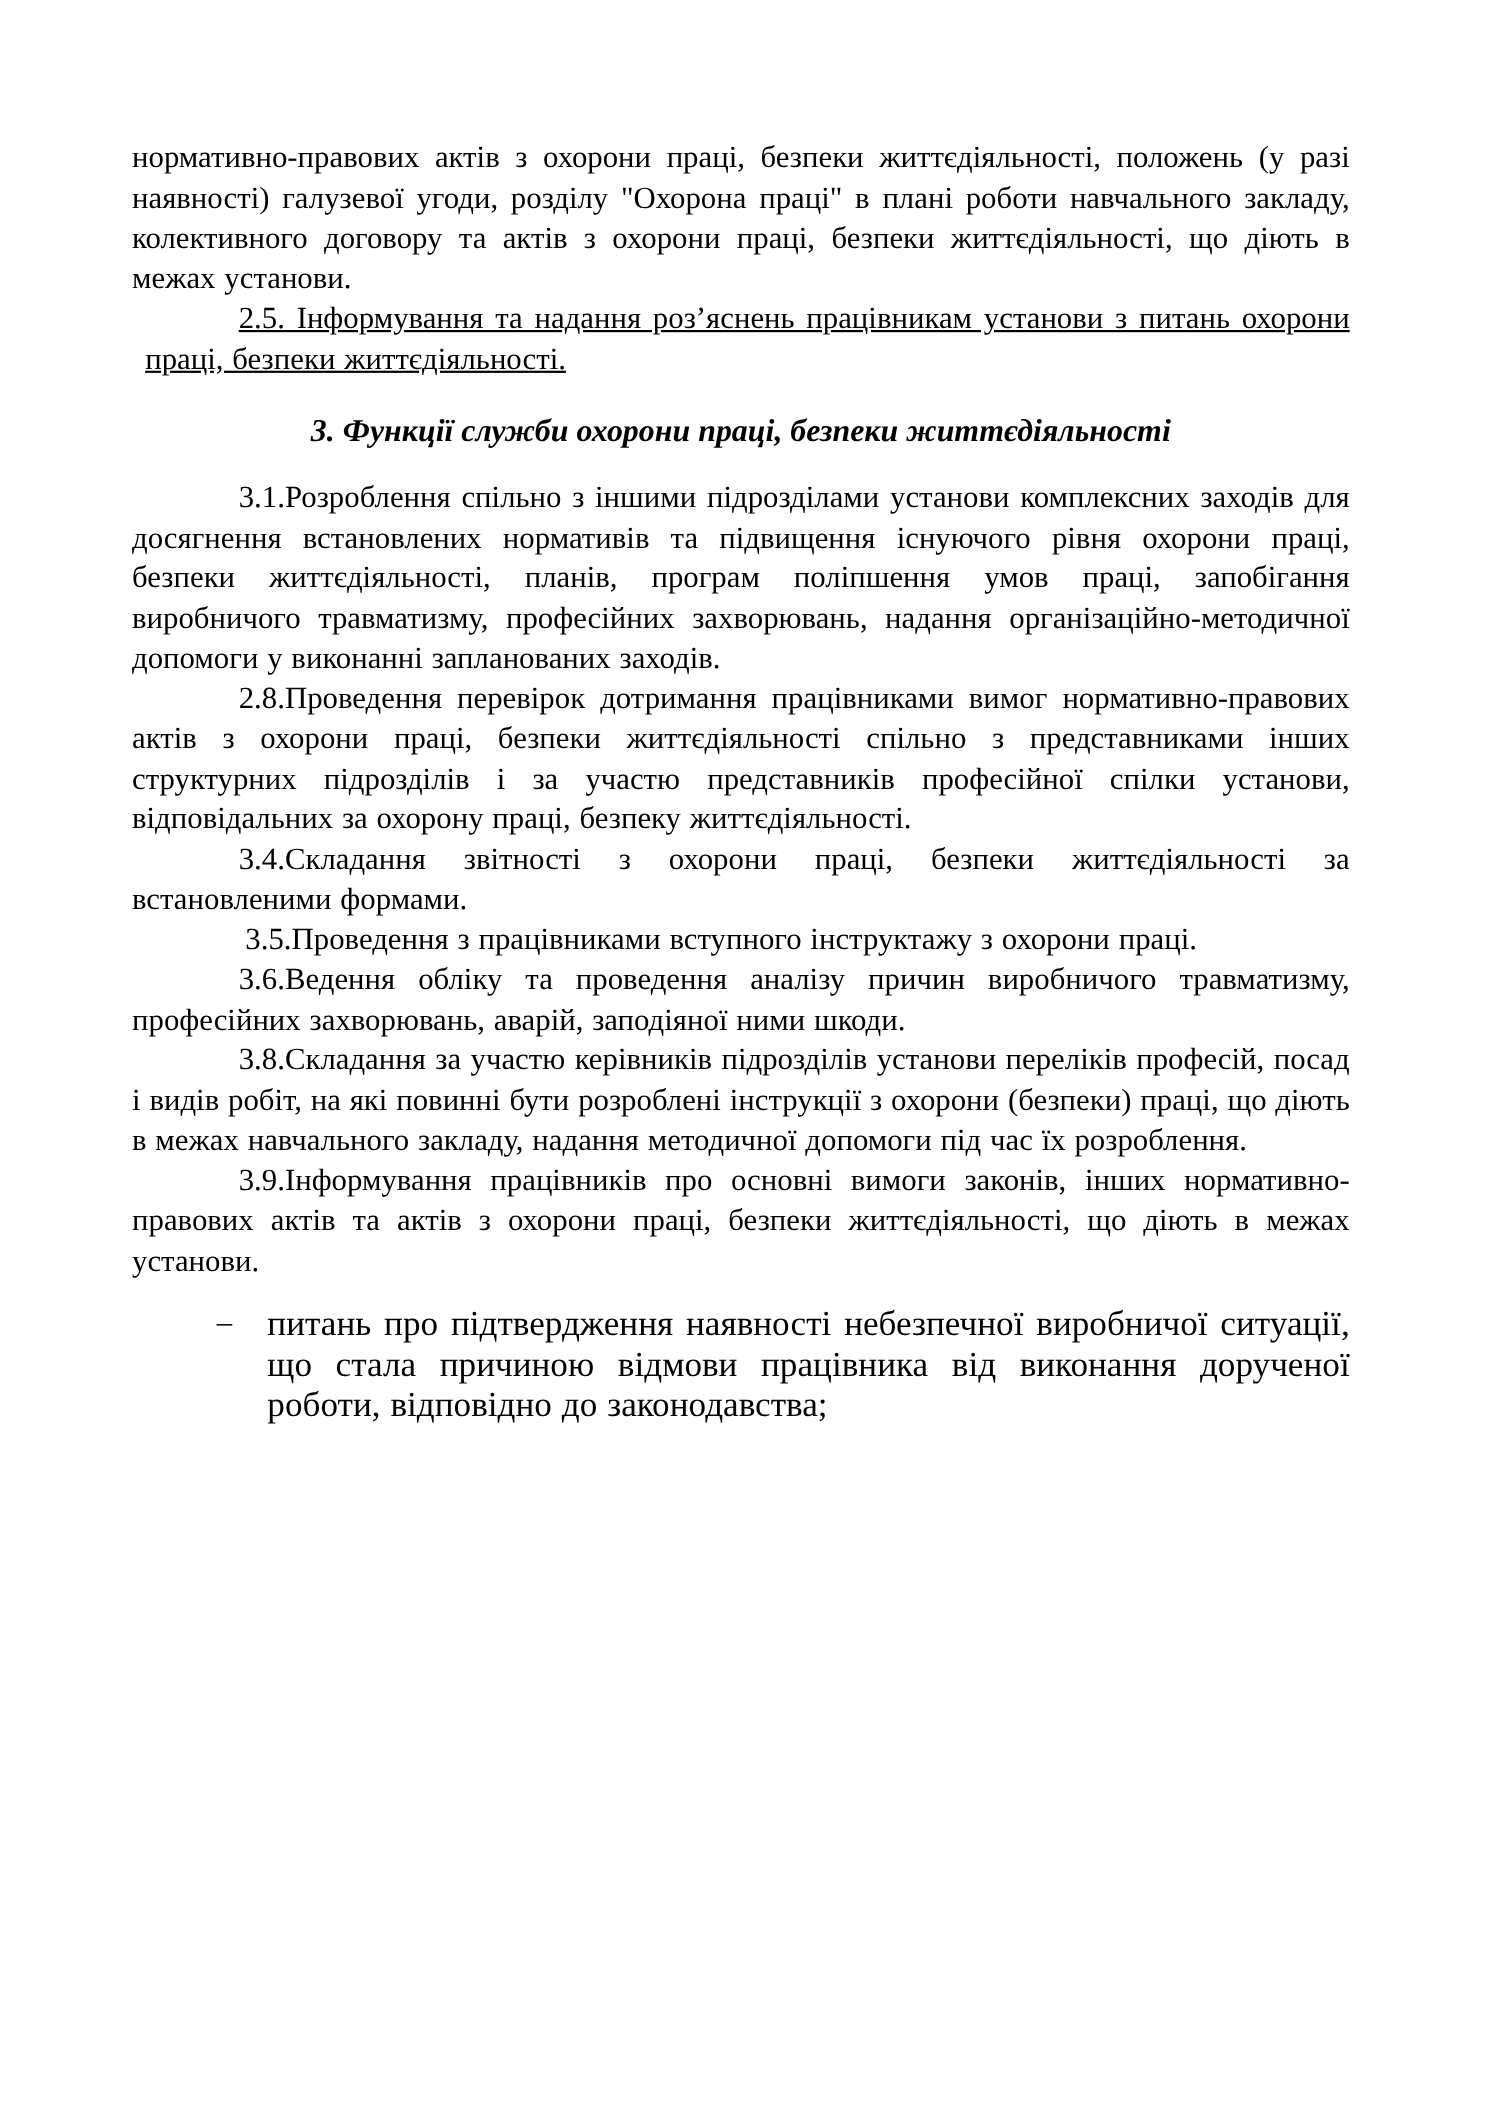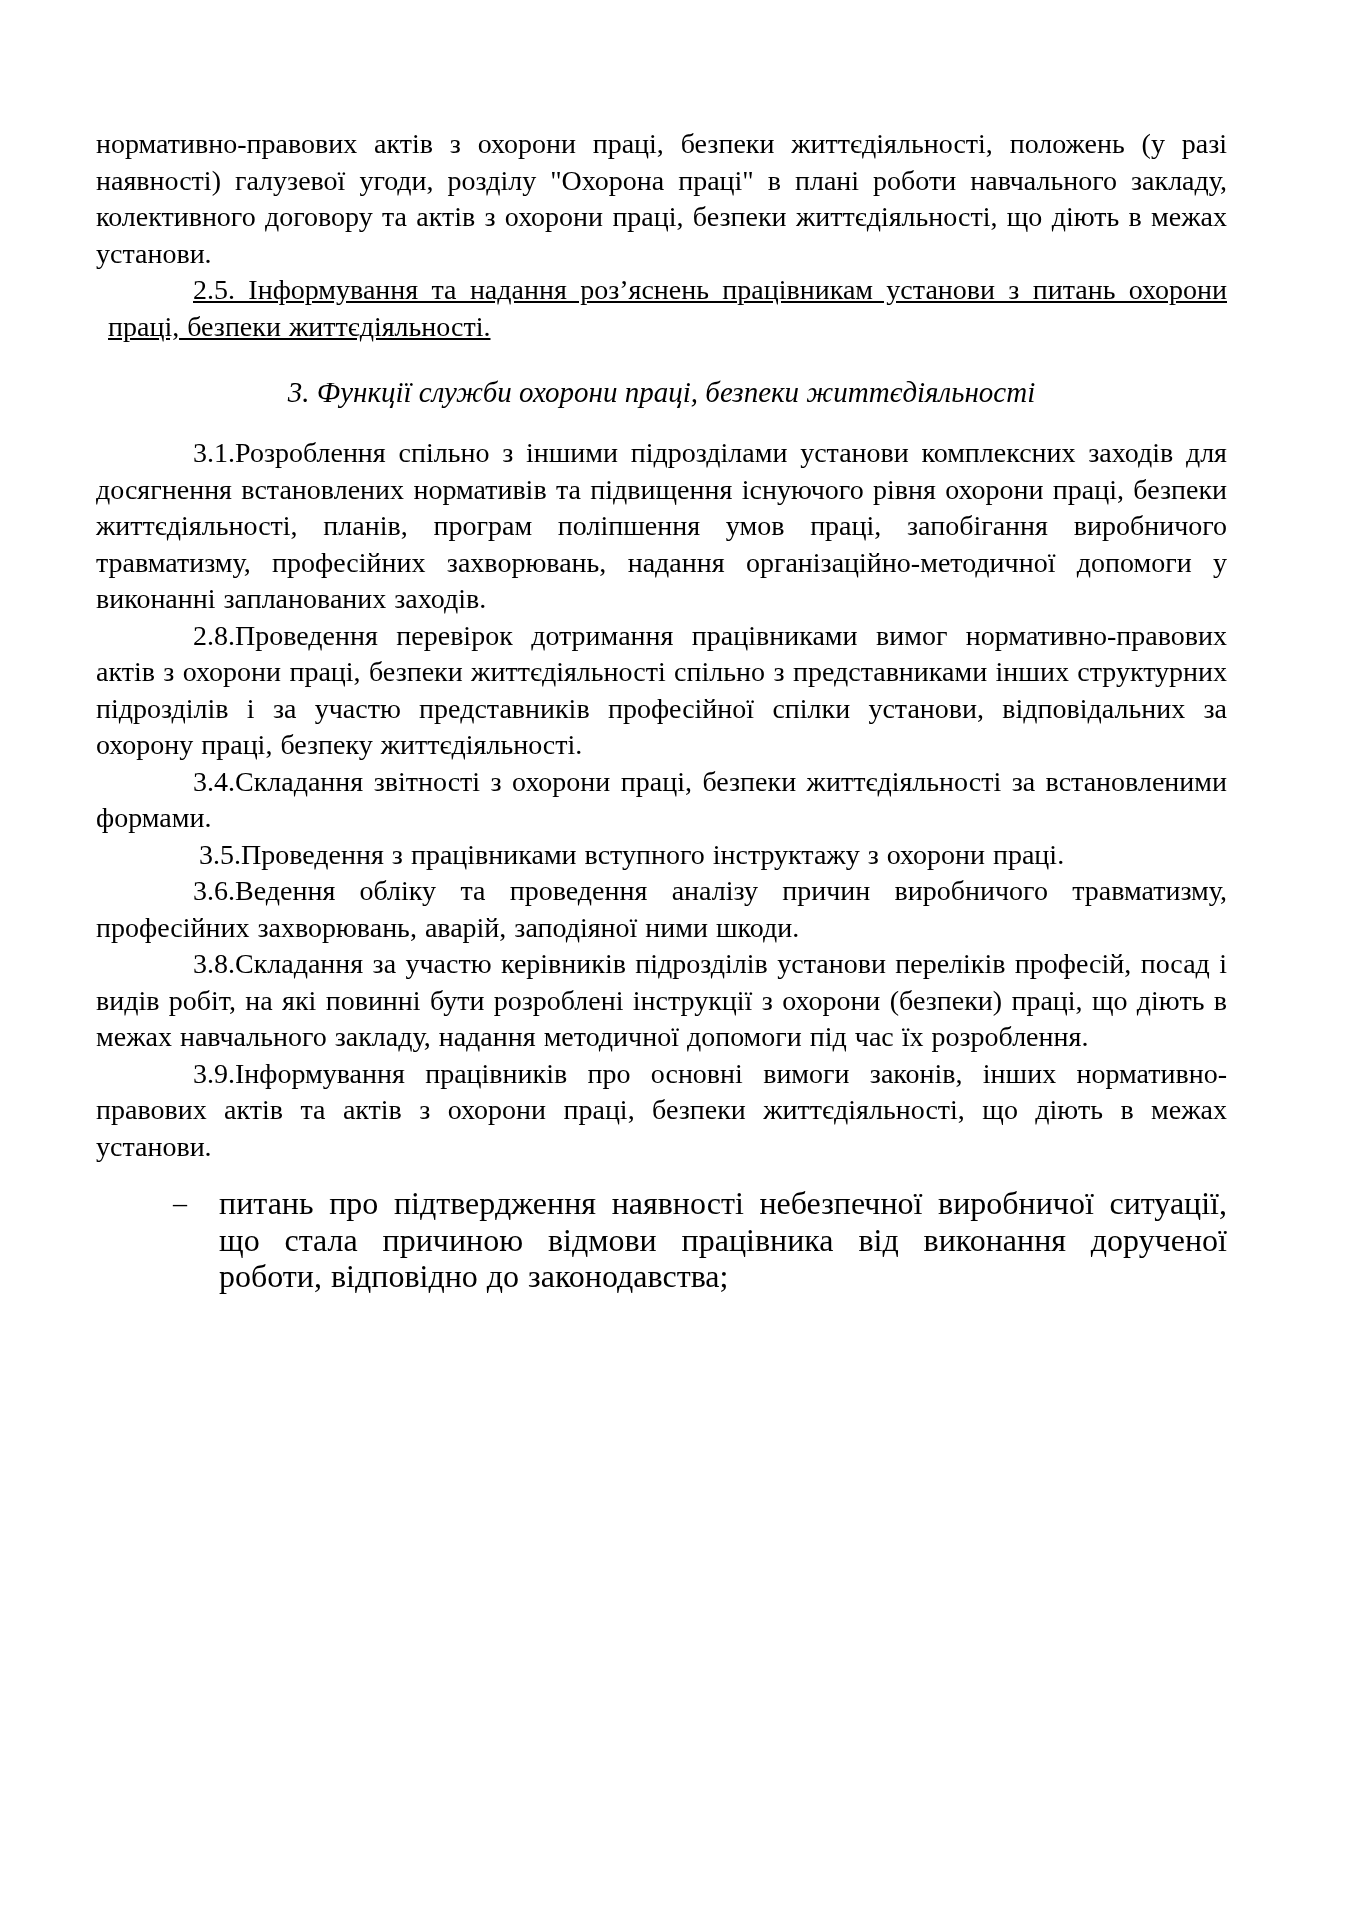--- a/index.html
+++ b/index.html
@@ -6,37 +6,37 @@
   .page {
     position: relative;
     width: 1358px;
     height: 1920px;
     background: #ffffff;
     color: #000000;
     font-family: "Liberation Serif", "DejaVu Serif", serif;
     overflow: hidden;
   }
   .content {
-    padding: 126px 131px 0 96px; 
+    padding: 126px 131px 0 120px; 
   }
   .para {
     margin: 0;
     font-size: 28px;
     line-height: 36.5px;
     text-align: justify;
     word-spacing: 1px;
   }
   .para.indent { text-indent: 97px; }          
   .para.p25    { padding-left: 12px; text-indent: 85px; text-decoration: underline; }  
   .para.p35    { padding-left: 98px; text-indent: 5px; }   
   .heading {
     margin: 26px 0 22px 0;
     font-size: 29px;
     line-height: 42px;
-    font-weight: normal;
+    font-weight: bold;
     font-style: italic;
     text-align: center;
   }
   .para.p310 { text-indent: 97px; margin-top: 8px; }
   .p310 .num { margin-right: 32px; }
   .dash-list { margin-top: 20px; }
   .dash-item { display: flex; }
   .dash-bullet {
     flex: 0 0 46px;
     margin-left: 77px;

